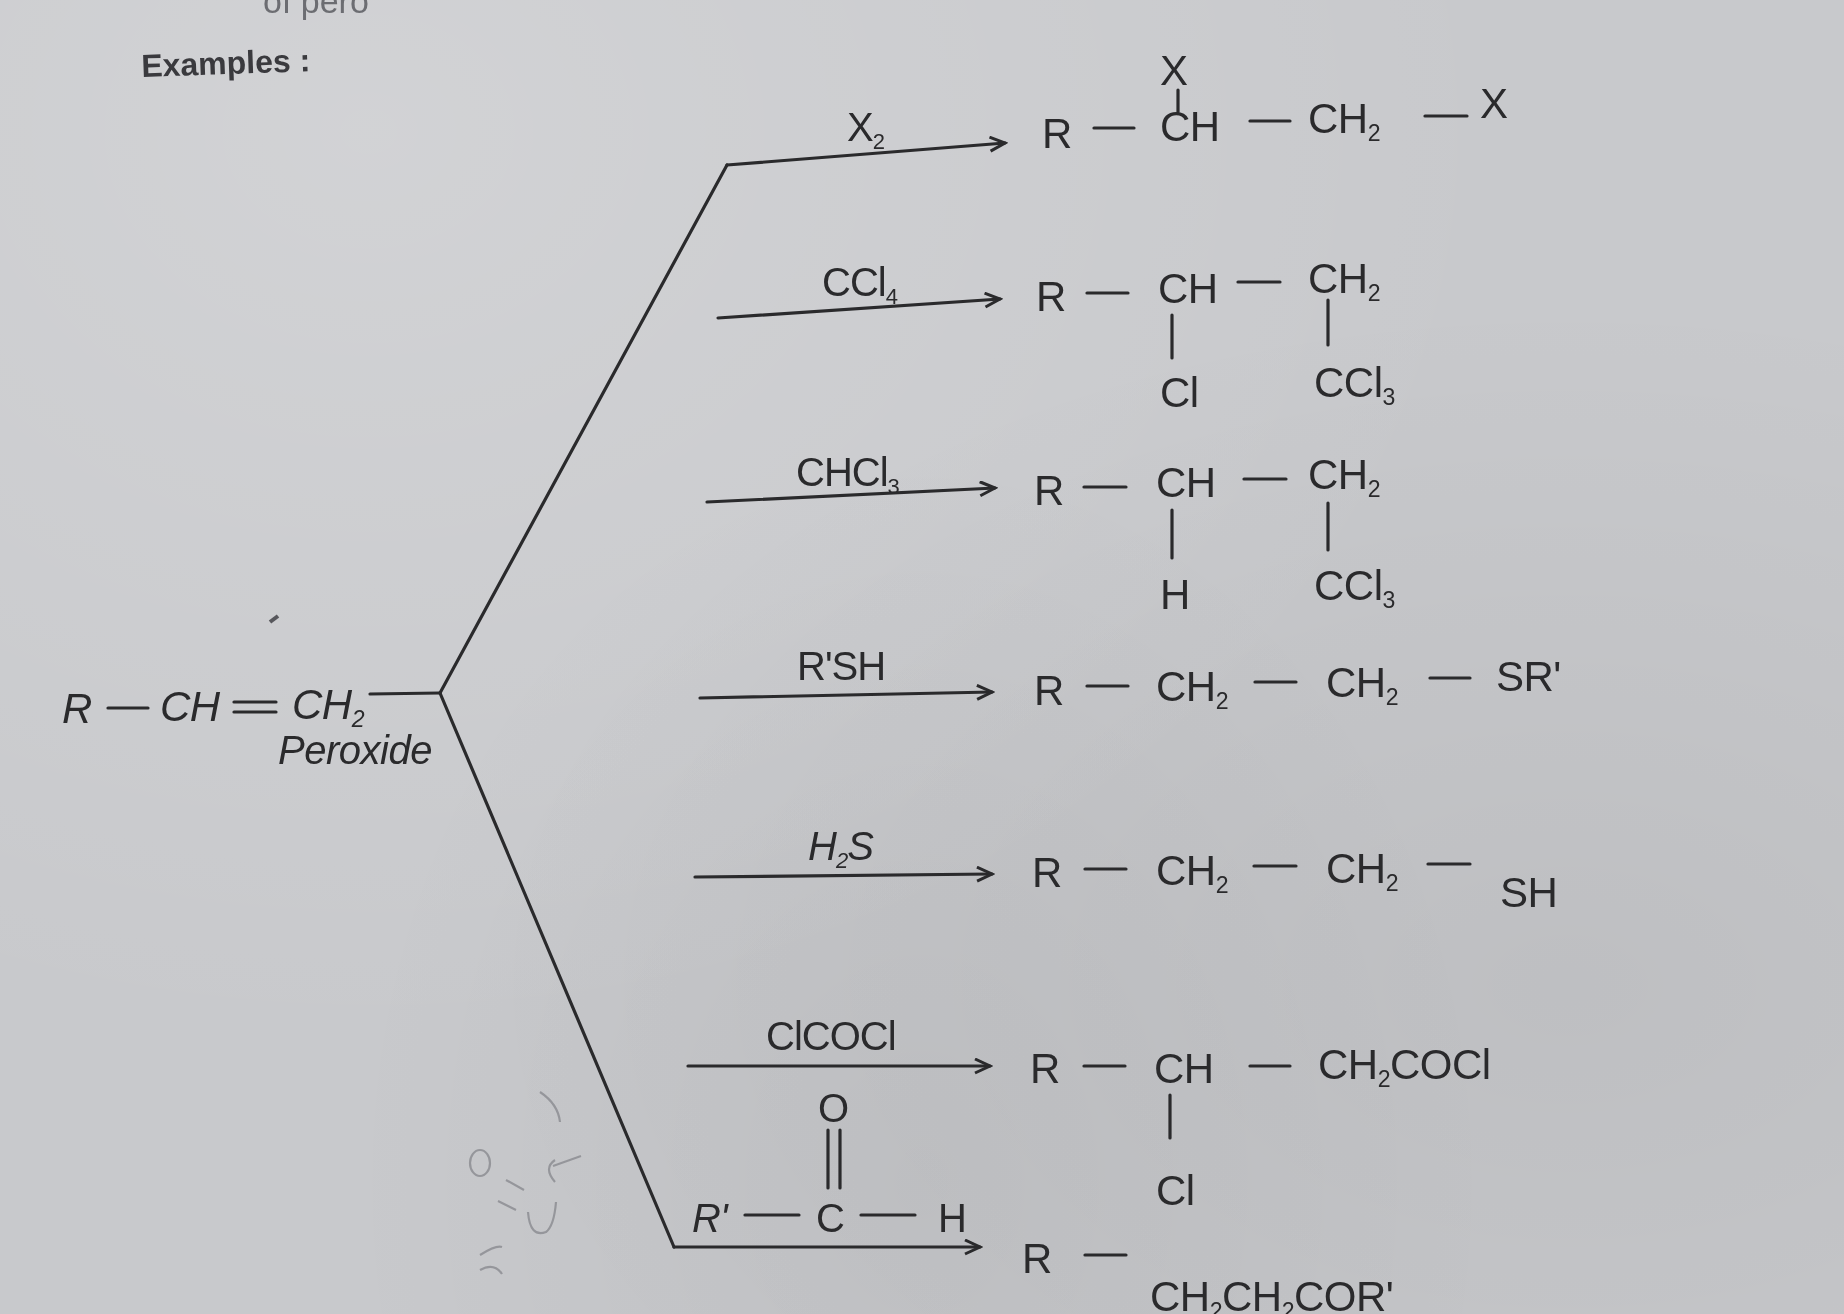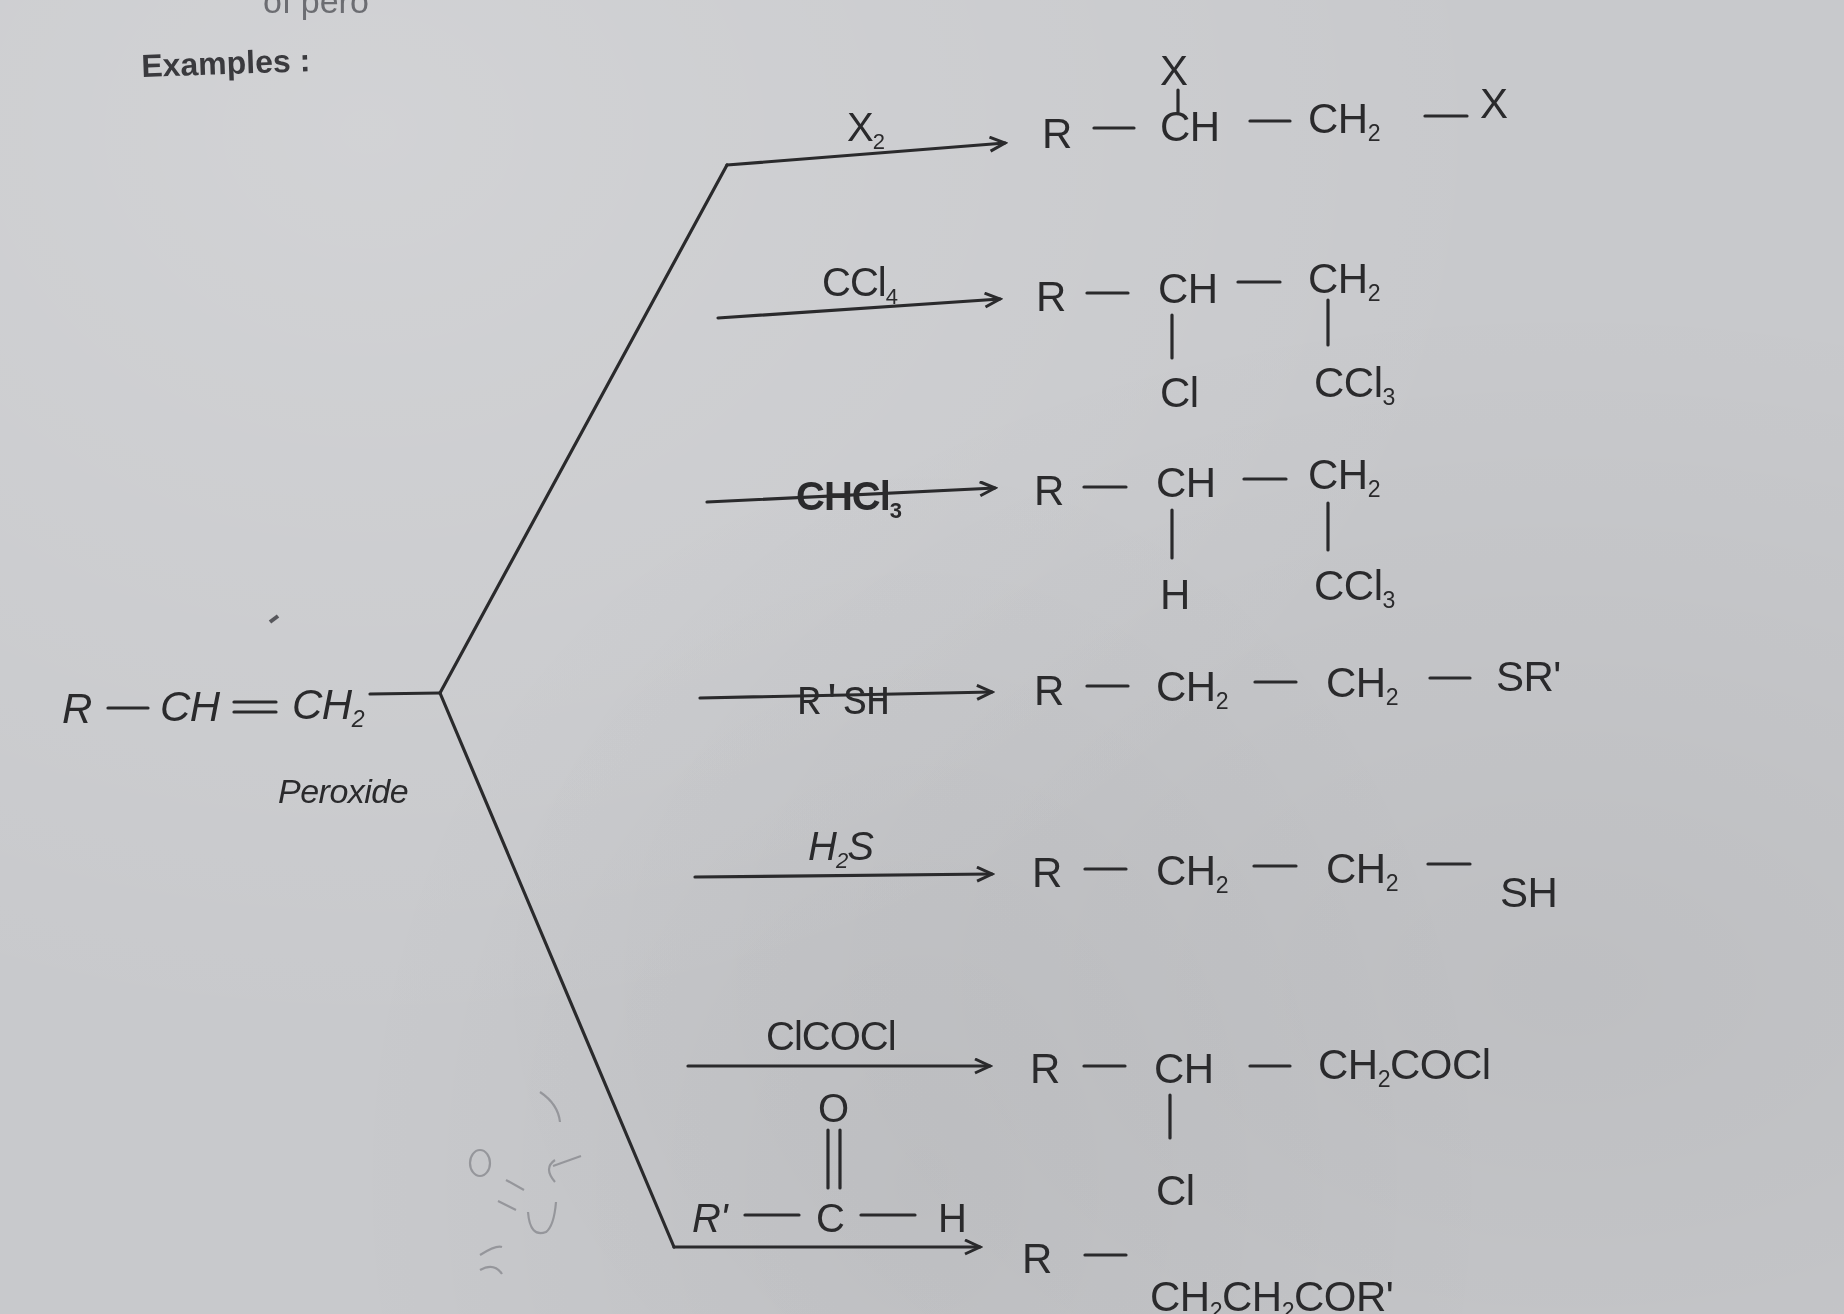--- a/index.html
+++ b/index.html
@@ -96,44 +96,44 @@
     <path d="M270,622 l8,-6" stroke="#3a3a3e" stroke-width="4"></path>
   </g>
 </svg>
 
 <div class="abs faded" style="left:263px; top:-18px;">of pero</div>
 <div class="abs heading" style="left:142px; top:48px;">Examples :</div>
 
 <div class="abs txt ital" style="left:62px; top:688px;">R</div>
 <div class="abs txt ital" style="left:160px; top:686px;">CH</div>
 <div class="abs txt ital" style="left:292px; top:684px;"><span>CH</span><sub>2</sub></div>
-<div class="abs txt ital" style="left:278px; top:730px; font-size:34px;margin-top:44px;">Peroxide</div>
+<div class="abs txt ital" style="left:278px; top:730px; font-size:40px;">Peroxide</div>
 
 <div class="abs reag" style="left:847px; top:107px;"><span>X</span><sub>2</sub></div>
 <div class="abs txt" style="left:1042px; top:113px;">R</div>
 <div class="abs txt" style="left:1160px; top:50px;">X</div>
 <div class="abs txt" style="left:1160px; top:106px;">CH</div>
 <div class="abs txt" style="left:1308px; top:98px;"><span>CH</span><sub>2</sub></div>
 <div class="abs txt" style="left:1480px; top:83px;">X</div>
 
 <div class="abs reag" style="left:822px; top:262px;"><span>CCl</span><sub>4</sub></div>
 <div class="abs txt" style="left:1036px; top:276px;">R</div>
 <div class="abs txt" style="left:1158px; top:268px;">CH</div>
 <div class="abs txt" style="left:1308px; top:258px;"><span>CH</span><sub>2</sub></div>
 <div class="abs txt" style="left:1160px; top:372px;">Cl</div>
 <div class="abs txt" style="left:1314px; top:362px;"><span>CCl</span><sub>3</sub></div>
 
-<div class="abs reag" style="left:796px; top:476px;font-weight:bold;"><span>CHCl</span><sub>3</sub></div>
+<div class="abs reag" style="left:796px; top:452px;"><span>CHCl</span><sub>3</sub></div>
 <div class="abs txt" style="left:1034px; top:470px;">R</div>
 <div class="abs txt" style="left:1156px; top:462px;">CH</div>
 <div class="abs txt" style="left:1308px; top:454px;"><span>CH</span><sub>2</sub></div>
 <div class="abs txt" style="left:1160px; top:574px;">H</div>
 <div class="abs txt" style="left:1314px; top:565px;"><span>CCl</span><sub>3</sub></div>
 
-<div class="abs reag" style="left:797px; top:684px;font-family:Liberation Mono, monospace;">R'SH</div>
+<div class="abs reag" style="left:797px; top:646px;">R'SH</div>
 <div class="abs txt" style="left:1034px; top:670px;">R</div>
 <div class="abs txt" style="left:1156px; top:666px;"><span>CH</span><sub>2</sub></div>
 <div class="abs txt" style="left:1326px; top:662px;"><span>CH</span><sub>2</sub></div>
 <div class="abs txt" style="left:1496px; top:656px;text-align:center;">SR'</div>
 
 <div class="abs reag" style="left:808px; top:826px;font-style:italic;"><span>H</span><sub>2</sub><span>S</span></div>
 <div class="abs txt" style="left:1032px; top:852px;">R</div>
 <div class="abs txt" style="left:1156px; top:850px;"><span>CH</span><sub>2</sub></div>
 <div class="abs txt" style="left:1326px; top:848px;"><span>CH</span><sub>2</sub></div>
 <div class="abs txt" style="left:1500px; top:844px;margin-top:28px;">SH</div>

